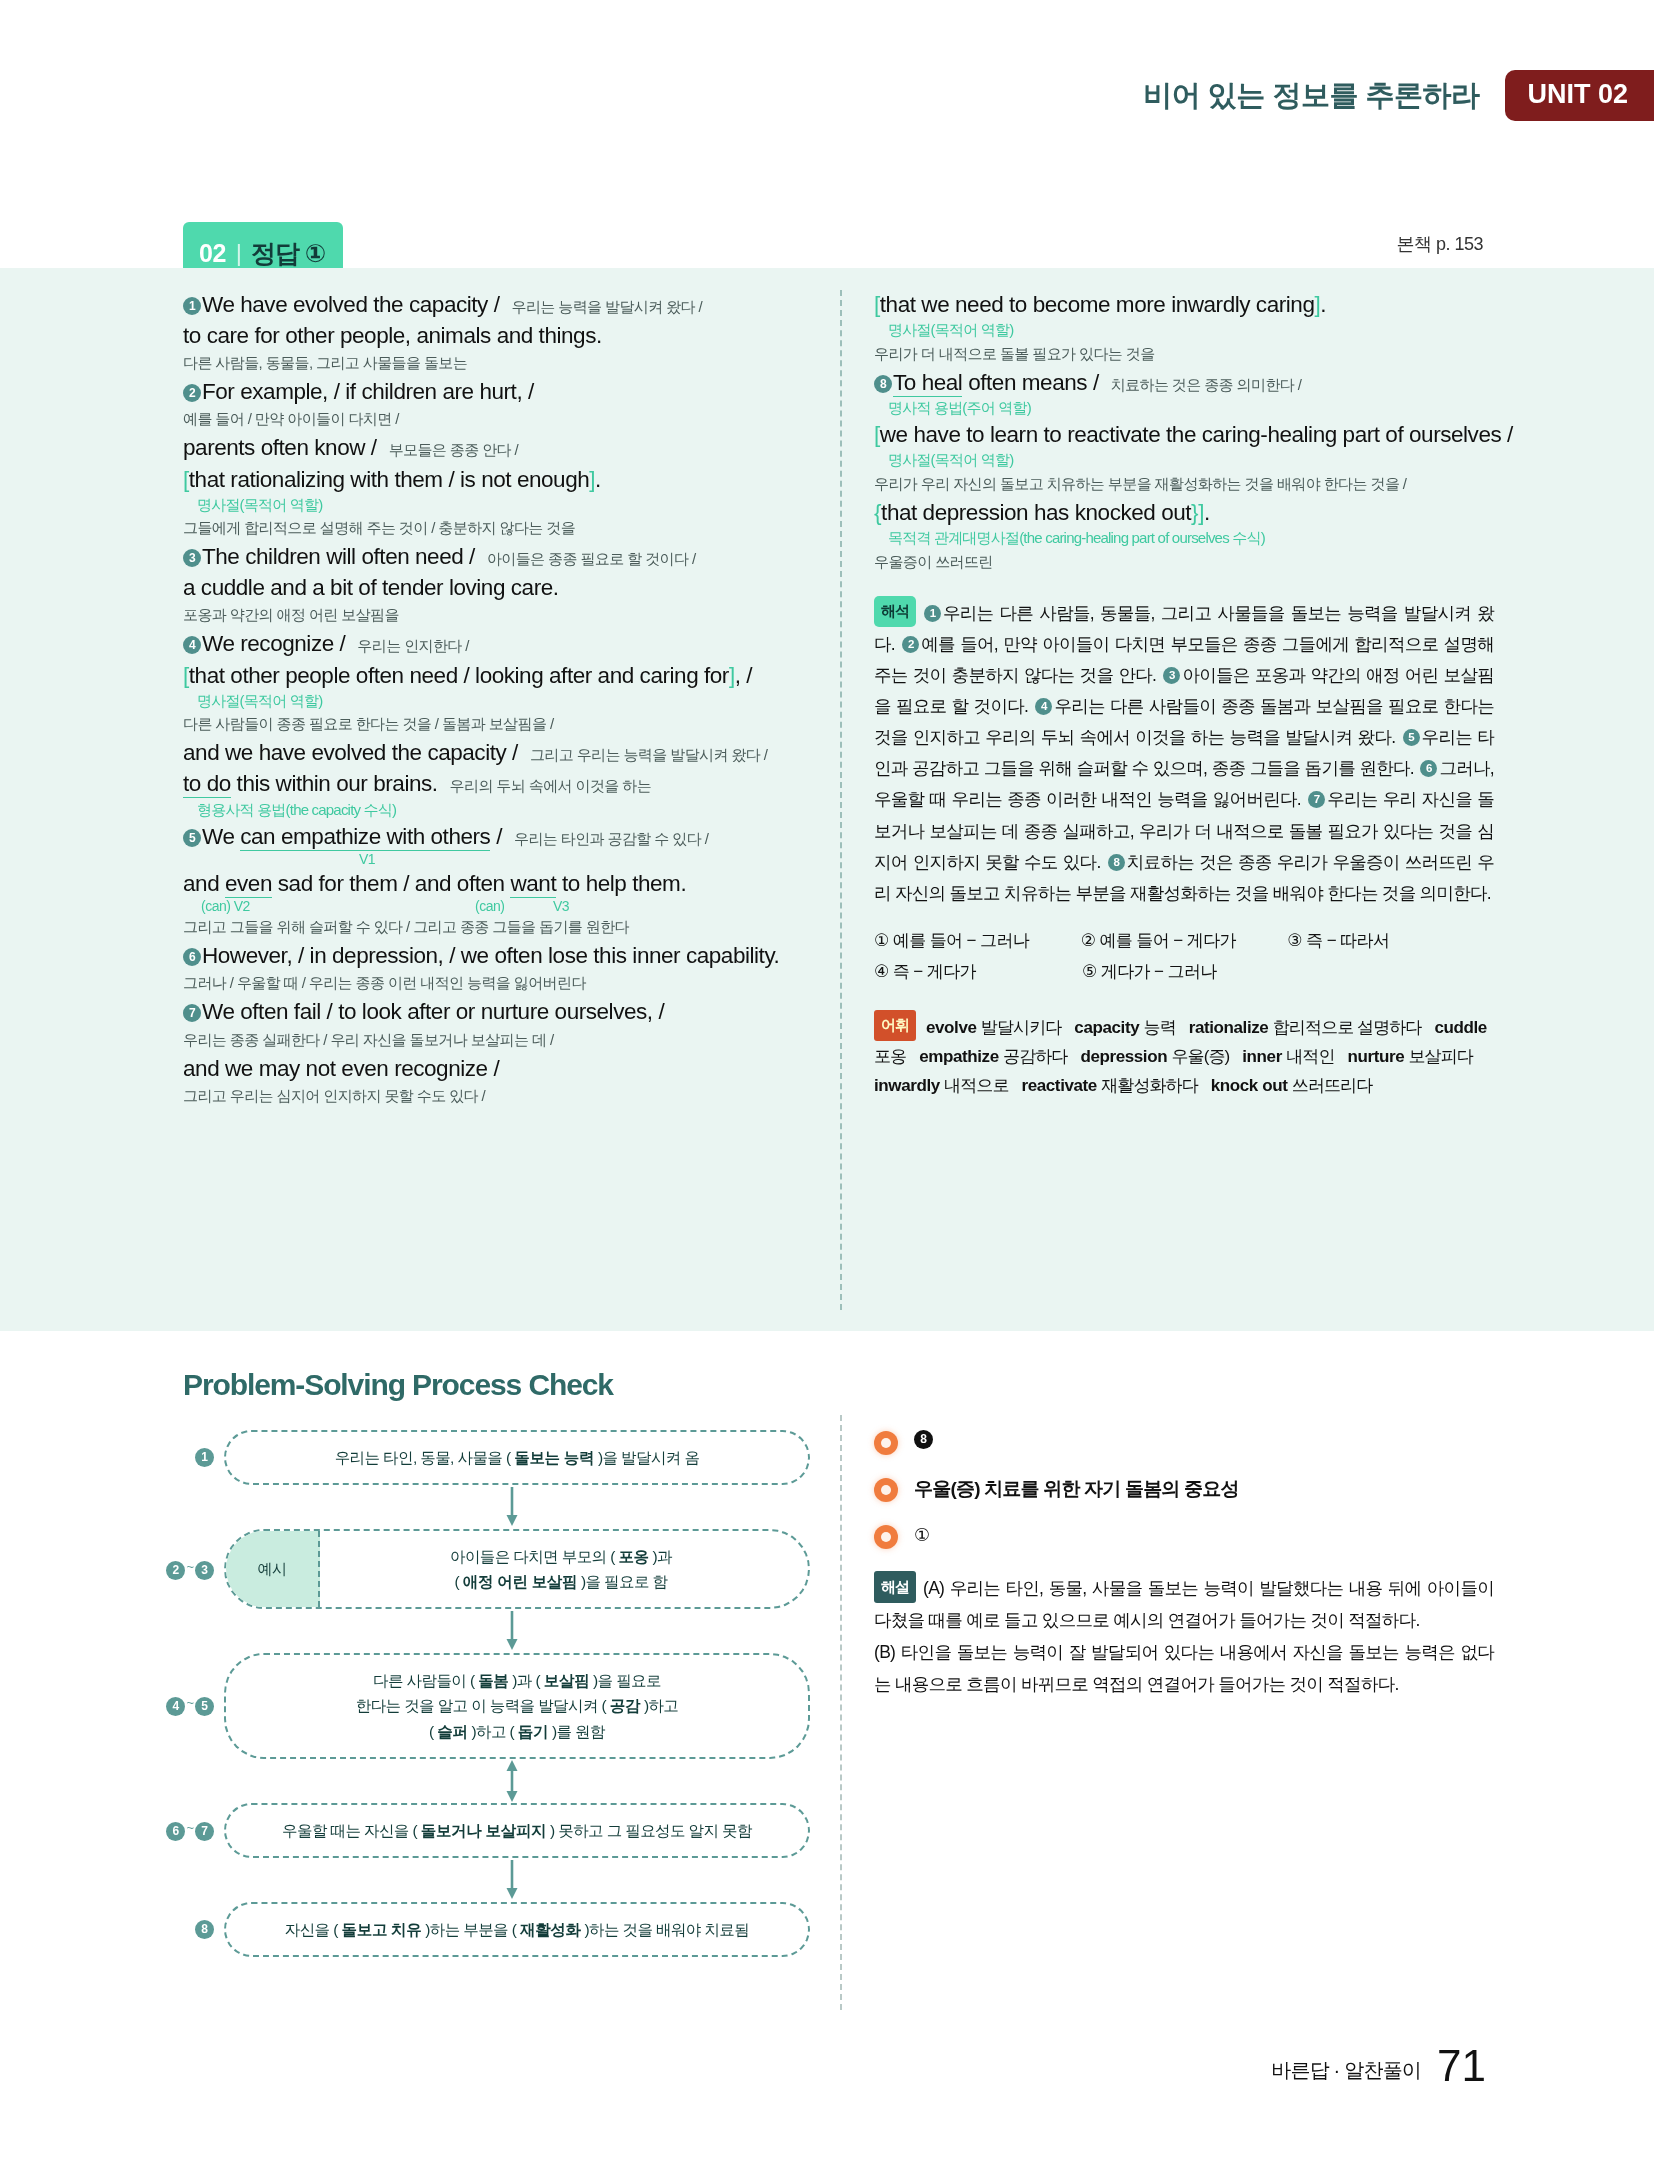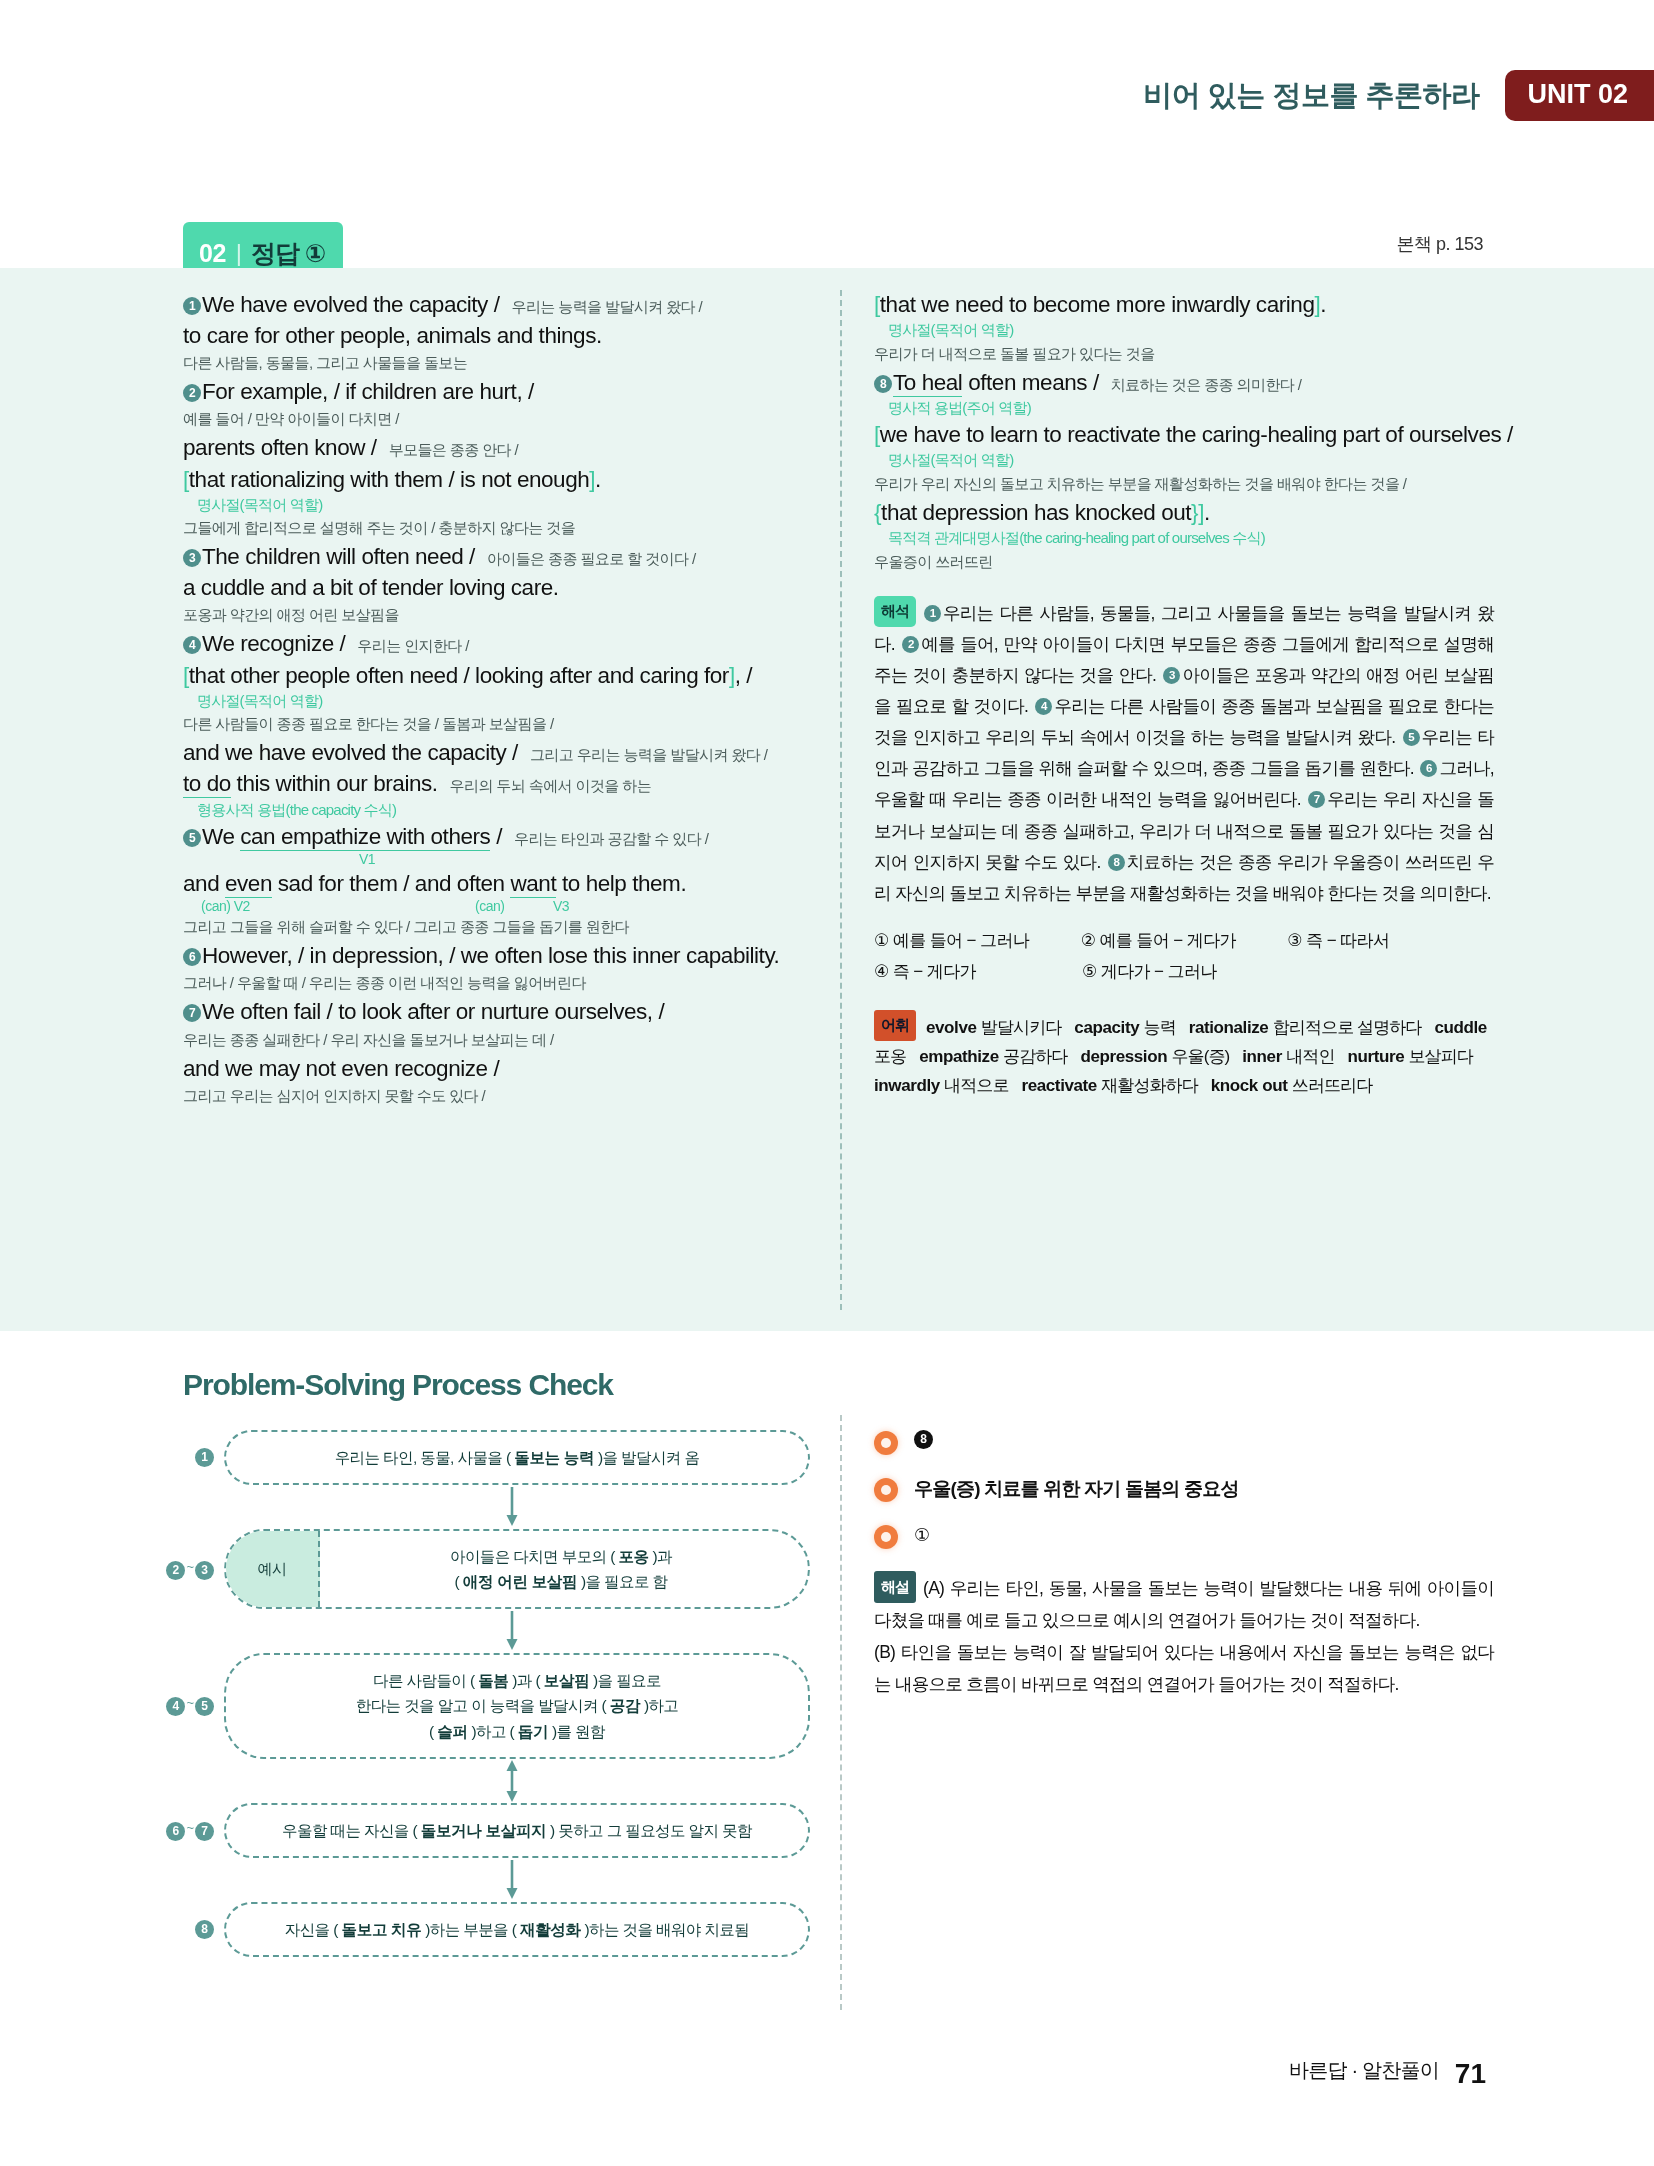--- a/index.html
+++ b/index.html
@@ -76,21 +76,21 @@
     display:inline-block;background:#4fd9ad;color:#0d3b35;font-size:15px;
     font-weight:700;letter-spacing:-1px;padding:2px 7px 3px 7px;border-radius:5px;
     vertical-align:3px;margin-right:6px;
   }
   .label-hs-dark{
     display:inline-block;background:#2f5c5e;color:#ffffff;font-size:15px;
     font-weight:700;letter-spacing:-1px;padding:2px 7px 3px 7px;border-radius:3px;
     vertical-align:2px;margin-right:7px;
   }
   .label-vocab{
-    display:inline-block;background:#d2502a;color:#0f172a;font-size:15px;
+    display:inline-block;background:#d2502a;color:#fef9c3;font-size:15px;
     font-weight:700;letter-spacing:-1px;padding:2px 7px 3px 7px;border-radius:3px;
     vertical-align:3px;margin-right:10px;
   }
   #translation{
     margin-top:24px;font-size:17.5px;color:#111;line-height:1.78;
     letter-spacing:-0.7px;text-align:justify;
   }
   #translation .circ{background:#4f8f8c;width:17px;height:17px;line-height:17px;font-size:11.5px;margin:0 2px;}
   #choices{margin-top:16px;font-size:17px;color:#111;letter-spacing:-0.6px;line-height:1.85;}
   #choices .row{display:flex;}
@@ -165,21 +165,21 @@
   }
   #ps-expl{
     margin-top:12px;font-size:17.5px;color:#111;line-height:1.82;letter-spacing:-0.7px;
     text-align:justify;
   }
   
   #footer{
     position:absolute;right:168px;bottom:78px;display:flex;align-items:flex-end;gap:16px;
   }
   #footer .txt{font-size:20px;color:#111;letter-spacing:-0.8px;padding-bottom:4px;}
-  #footer .pg{font-size:28px;font-weight:700;color:#111;line-height:1;}
+  #footer .pg{font-size:44px;font-weight:400;color:#111;line-height:1;}
 </style>
 </head>
 <body>
 
 <div id="page-header">
   <div class="runhead">비어 있는 정보를 추론하라</div>
   <div class="unit-badge">UNIT 02</div>
 </div>
 
 <div id="answer-bar">

